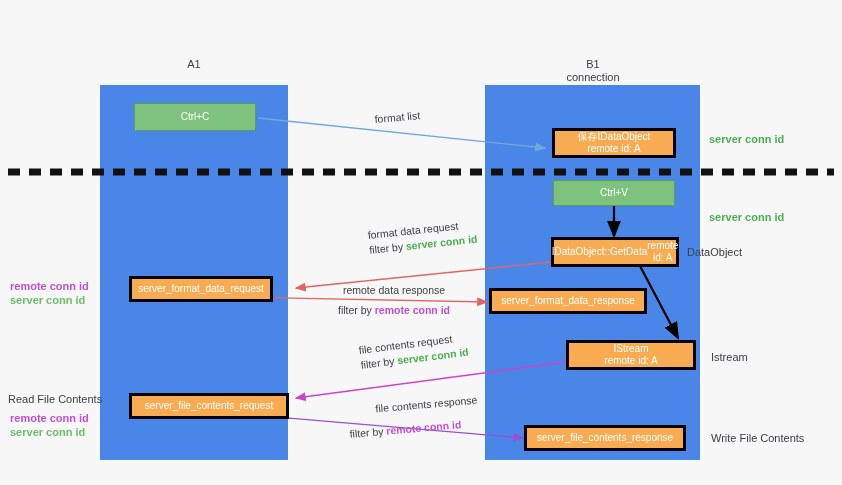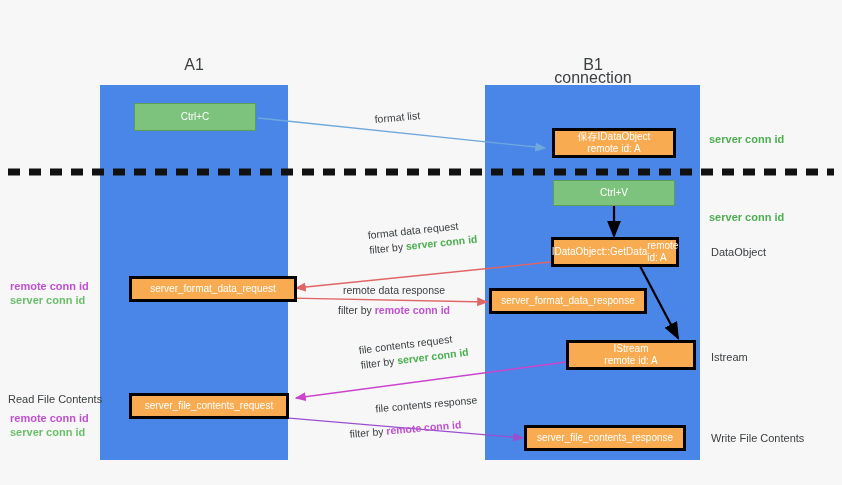--- a/index.html
+++ b/index.html
@@ -16,36 +16,36 @@
   .abs{position:absolute;}
 
   
   #title{
     left:0;top:10px;width:842px;text-align:center;
     font-size:15px;color:#3c4043;line-height:20px;
   }
 
   
   .col-head{
-    font-size:16px;color:#3c4043;text-align:center;line-height:13px;
+    font-size:11px;color:#3c4043;text-align:center;line-height:13px;
     width:180px;
   }
   #head-a1{left:104px;top:58px;}
   #head-b1{left:503px;top:58px;}
 
   
   .lane{background:#4a86e8;}
   #lane-a1{left:100px;top:85px;width:188px;height:375px;}
   #lane-b1{left:485px;top:85px;width:215px;height:375px;}
 
   
   .node{
     position:absolute;box-sizing:border-box;
     display:flex;align-items:center;justify-content:center;
-    font-size:10px;line-height:12px;
+    text-align:center;font-size:10px;line-height:12px;
     color:#ffffff;padding:3px 2px;
   }
   .node.green{background:#7dc27d;border:1px solid #5a9e5a;}
   .node.orange{background:#f9ab51;border:3px solid #000000;}
   .node .l2{display:block;}
 
   
   .side{position:absolute;font-size:11px;line-height:14px;color:#3c4043;}
   .side.green-t{color:#4caf50;font-weight:bold;}
   .side.stack{font-weight:bold;}
@@ -111,21 +111,21 @@
 
     <path d="M135,405 L523,438" stroke="#9a4fd0" stroke-width="1.4" fill="none" marker-end="url(#ah-purple)"></path>
 
     <path d="M8,172 L834,172" stroke="#111111" stroke-width="7" fill="none" stroke-dasharray="12 9" stroke-linecap="butt"></path>
   </svg>
 
   <div class="node green" style="left:134px;top:103px;width:122px;height:28px;">
     <span>Ctrl+C</span>
   </div>
 
-  <div class="node orange" style="left:129px;top:276px;width:168px;height:26px;">
+  <div class="node orange" style="left:129px;top:276px;width:144px;height:26px;">
     <span>server_format_data_request</span>
   </div>
 
   <div class="node orange" style="left:129px;top:393px;width:160px;height:26px;">
     <span>server_file_contents_request</span>
   </div>
 
   <div class="node orange" style="left:552px;top:128px;width:124px;height:30px;flex-direction:column;">
     <span>保存IDataObject</span>
     <span class="l2">remote id: A</span>
@@ -182,21 +182,21 @@
     <div style="margin-left:28px;">file contents response</div>
     <div style="margin-top:8px;">
       <span>filter by </span><span class="hl-purple">remote conn id</span>
     </div>
   </div>
 
   <div class="side green-t" style="left:709px;top:132px;">server conn id</div>
 
   <div class="side green-t" style="left:709px;top:210px;">server conn id</div>
 
-  <div class="side" style="left:711px;top:245px;">DataObject</div>
+  <div class="side" style="left:687px;top:245px;">DataObject</div>
 
   <div class="side" style="left:711px;top:350px;">Istream</div>
 
   <div class="side" style="left:711px;top:431px;">Write File Contents</div>
 
   <div class="side stack" style="left:10px;top:279px;">
     <span class="p">remote conn id</span>
     <span class="g">server conn id</span>
   </div>
 

